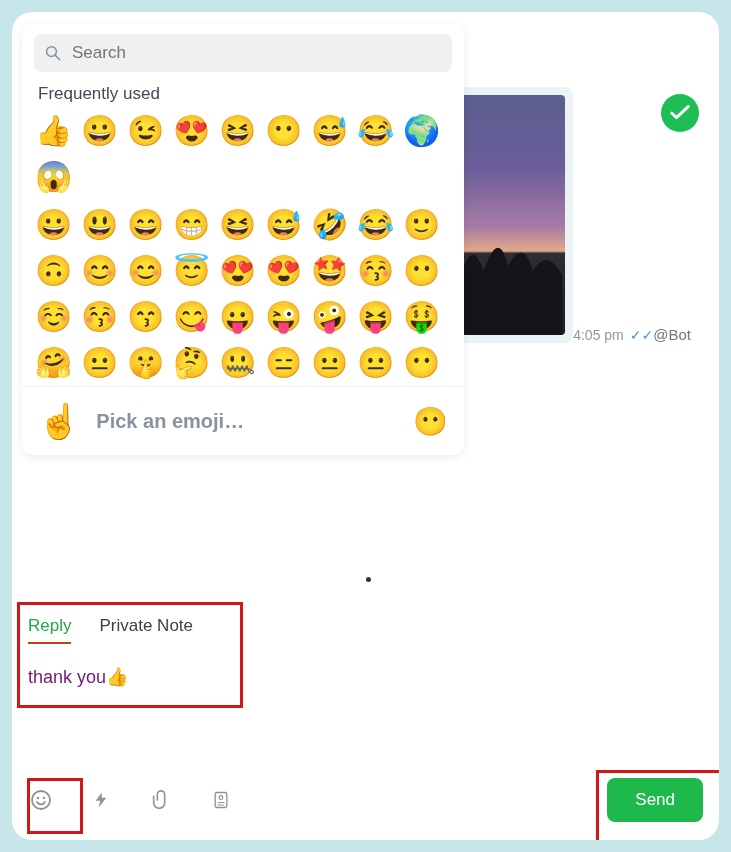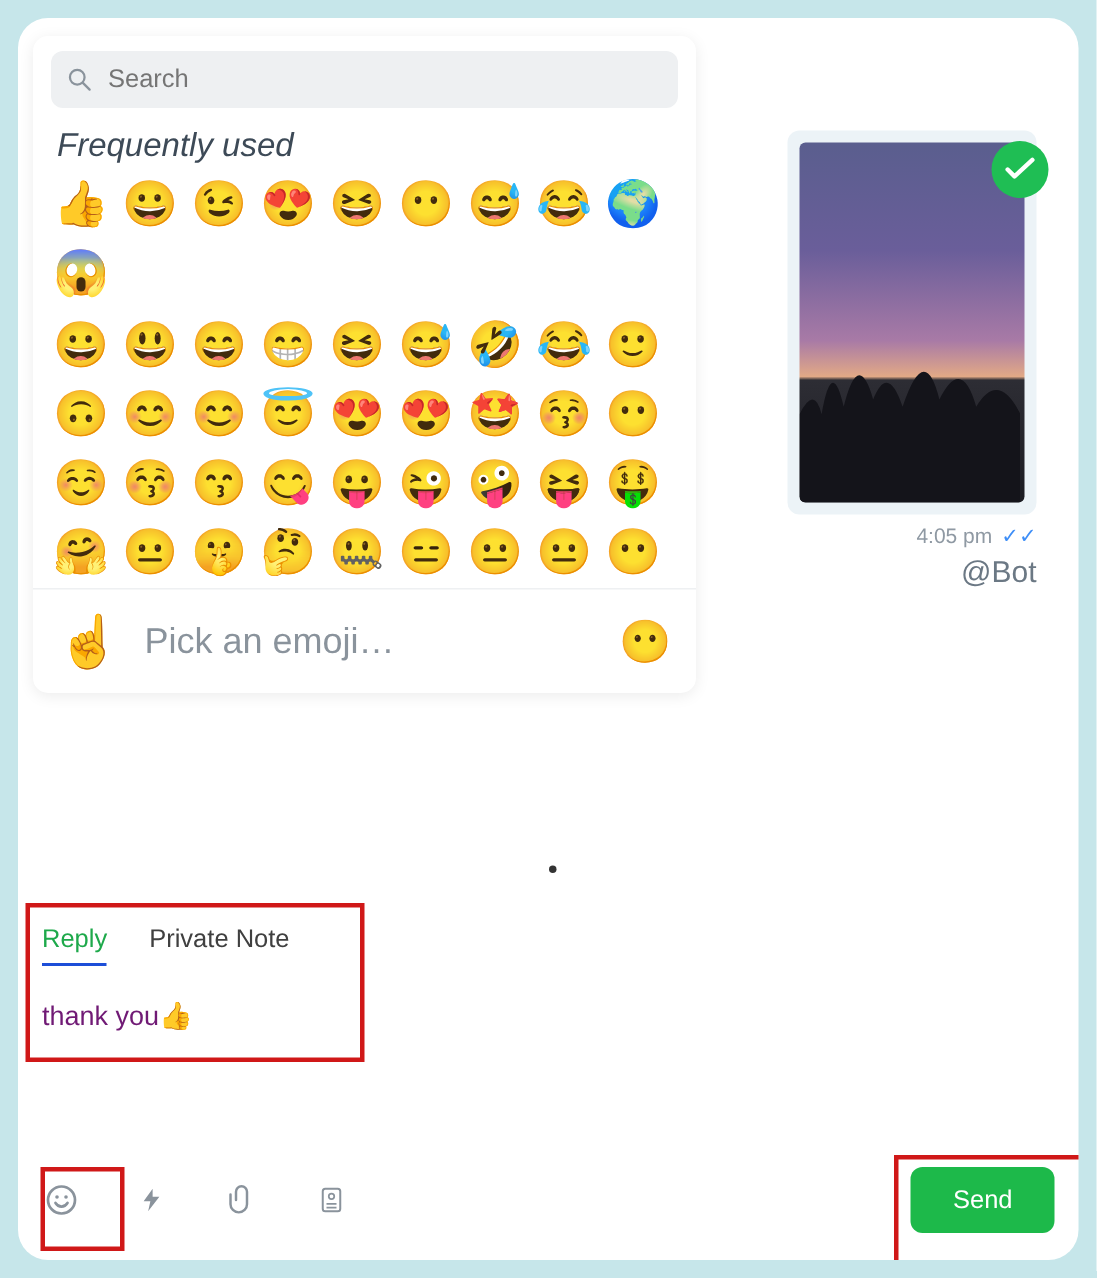--- a/index.html
+++ b/index.html
@@ -1,46 +1,46 @@
 <!DOCTYPE html>
 <html><head>
 <meta charset="utf-8">
 <style>
   html,body{margin:0;padding:0;font-family:-apple-system,BlinkMacSystemFont,"Segoe UI",Helvetica,Arial,sans-serif;}
   body{background:#c6e6ea;width:731px;height:852px;box-sizing:border-box;padding:12px;}
   .window{background:#fff;border-radius:20px;width:100%;height:100%;position:relative;overflow:hidden;}
   
-  .msg-wrap{position:absolute;right:28px;top:75px;display:flex;flex-direction:column;align-items:flex-end;}
+  .msg-wrap{position:absolute;right:28px;top:75px;display:flex;flex-direction:row;align-items:flex-end;}
   .bubble{background:#ecf3f7;border-radius:8px;padding:8px;}
   .img-placeholder{width:150px;height:240px;border-radius:4px;background:linear-gradient(to bottom,#5a5e8e 0%,#6a5e9a 30%,#a87aa6 55%,#e2a986 65%,#2d2d34 66%,#1c1c22 100%);position:relative;overflow:hidden;}
   .tree{position:absolute;bottom:0;left:0;right:0;height:45%;}
   .meta{margin-top:6px;color:#8f99a3;font-size:14px;display:flex;align-items:center;gap:6px;}
   .checks{color:#3e8ef7;font-size:14px;}
-  .botlabel{margin-top:6px;color:#6b7884;font-size:20px;}
+  .botlabel{margin-top:6px;color:#6b7884;font-size:15px;}
   .dot{position:absolute;left:50%;top:565px;width:5px;height:5px;border-radius:50%;background:#333;}
   
   .brand{position:absolute;right:20px;top:82px;width:38px;height:38px;border-radius:50%;background:#1fbe54;display:flex;align-items:center;justify-content:center;}
   .brand svg{width:22px;height:22px;}
   
   .emoji-panel{position:absolute;left:10px;top:12px;width:442px;background:#fff;border-radius:10px;box-shadow:0 2px 10px rgba(0,0,0,0.08);display:flex;flex-direction:column;}
   .search-row{padding:10px 12px 8px;}
   .search-box{background:#eef0f2;border-radius:8px;height:38px;display:flex;align-items:center;padding:0 10px;gap:8px;color:#8a939c;font-size:17px;}
   .search-box input{border:none;background:transparent;outline:none;font-size:17px;flex:1;color:#333;}
-  .section-title{padding:4px 16px 2px;font-size:22px;color:#3d4a57;font-style:italic;}
+  .section-title{padding:4px 16px 2px;font-size:17px;color:#3d4a57;}
   .emoji-grid{padding:4px 12px;display:flex;flex-wrap:wrap;gap:6px 6px;}
   .emoji{width:40px;height:40px;display:flex;align-items:center;justify-content:center;font-size:30px;cursor:pointer;user-select:none;}
   .picker-footer{border-top:1px solid #eef0f2;padding:14px 16px;display:flex;align-items:center;gap:16px;}
   .picker-hand{font-size:34px;}
-  .picker-text{font-size:24px;color:#8a939c;flex:1;}
+  .picker-text{font-size:20px;color:#8a939c;flex:1;font-weight:bold;}
   .picker-dot{font-size:28px;}
   
   .compose{position:absolute;left:8px;right:8px;bottom:8px;top:596px;}
   .tabs{display:flex;gap:28px;padding:8px 8px 0;font-size:17px;}
   .tab{cursor:pointer;padding-bottom:6px;}
-  .tab.active{color:#1ea94b;border-bottom:2px solid #1d4ed8;}
+  .tab.active{color:#1ea94b;border-bottom:2px solid #c2410c;}
   .tab.inactive{color:#404040;}
   .compose-text{padding:22px 8px 4px;font-size:18px;color:#701a75;}
   .toolbar{position:absolute;left:8px;right:8px;bottom:10px;display:flex;align-items:center;gap:34px;}
   .tool{width:26px;height:26px;display:flex;align-items:center;justify-content:center;color:#8a939c;cursor:pointer;}
   .send{margin-left:auto;background:#1db94a;color:#fff;border:none;border-radius:8px;padding:12px 28px;font-size:17px;cursor:pointer;}
   
   .hi{position:absolute;border:3px solid #d01818;pointer-events:none;}
   .hi1{left:5px;top:590px;width:220px;height:100px;}
   .hi2{left:15px;top:766px;width:50px;height:50px;}
   .hi3{left:584px;top:758px;width:128px;height:68px;}

